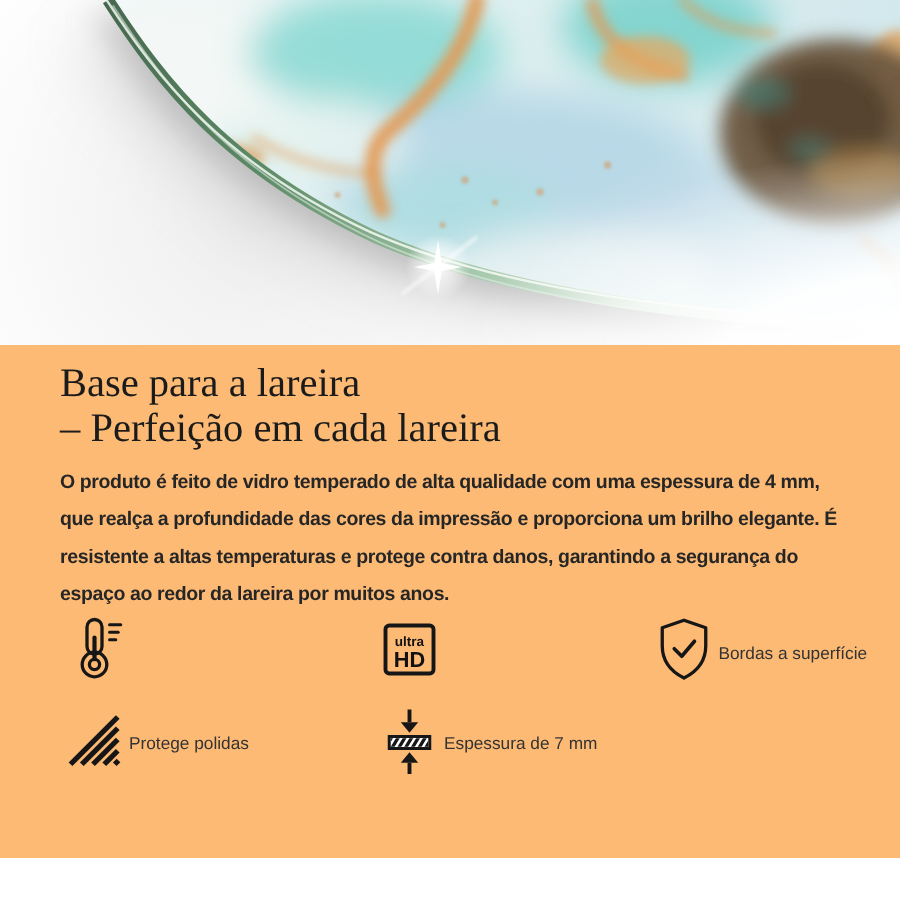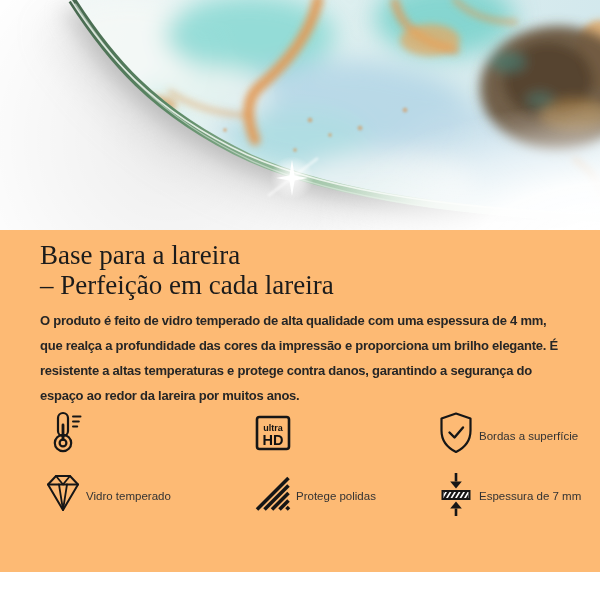--- a/index.html
+++ b/index.html
@@ -177,31 +177,20 @@
       <div class="feature">
         <span class="icon">
           <svg viewBox="0 0 46 46">
             <path class="stroke" d="M23 3.5 L37.5 8.5 V20.5 C37.5 30.5 31.5 37.8 23 42 C14.5 37.8 8.5 30.5 8.5 20.5 V8.5 Z"></path>
             <path class="stroke" d="M16.5 22.5 L21.5 27.5 L30 17.5" style="stroke-width:2.4"></path>
           </svg>
         </span>
         <span class="flabel">Bordas a superfície</span>
       </div>
 
-      <div class="feature">
-        <span class="icon">
-          <svg viewBox="0 0 46 46">
-            <path class="stroke" d="M16 6 L30 6 L38 14.5 L23 40 L8 14.5 Z" style="stroke-width:2"></path>
-            <path class="stroke" d="M8 14.5 H38" style="stroke-width:1.8"></path>
-            <path class="stroke" d="M16 6 L23 14.5 L30 6" style="stroke-width:1.8"></path>
-            <path class="stroke" d="M19 14.5 L23 40 M27 14.5 L23 40" style="stroke-width:1.8"></path>
-          </svg>
-        </span>
-        <span class="flabel">Vidro temperado</span>
-      </div>
 
       <div class="feature">
         <span class="icon">
           <svg viewBox="0 0 46 46">
             <g stroke="#161616" stroke-width="3.5" stroke-linecap="butt">
               <line x1="7" y1="39.5" x2="38.5" y2="8"></line>
               <line x1="14.5" y1="39.5" x2="38.5" y2="15.5"></line>
               <line x1="22" y1="39.5" x2="38.5" y2="23"></line>
               <line x1="29.5" y1="39.5" x2="38.5" y2="30.5"></line>
               <line x1="36.5" y1="39.5" x2="39" y2="37"></line>

